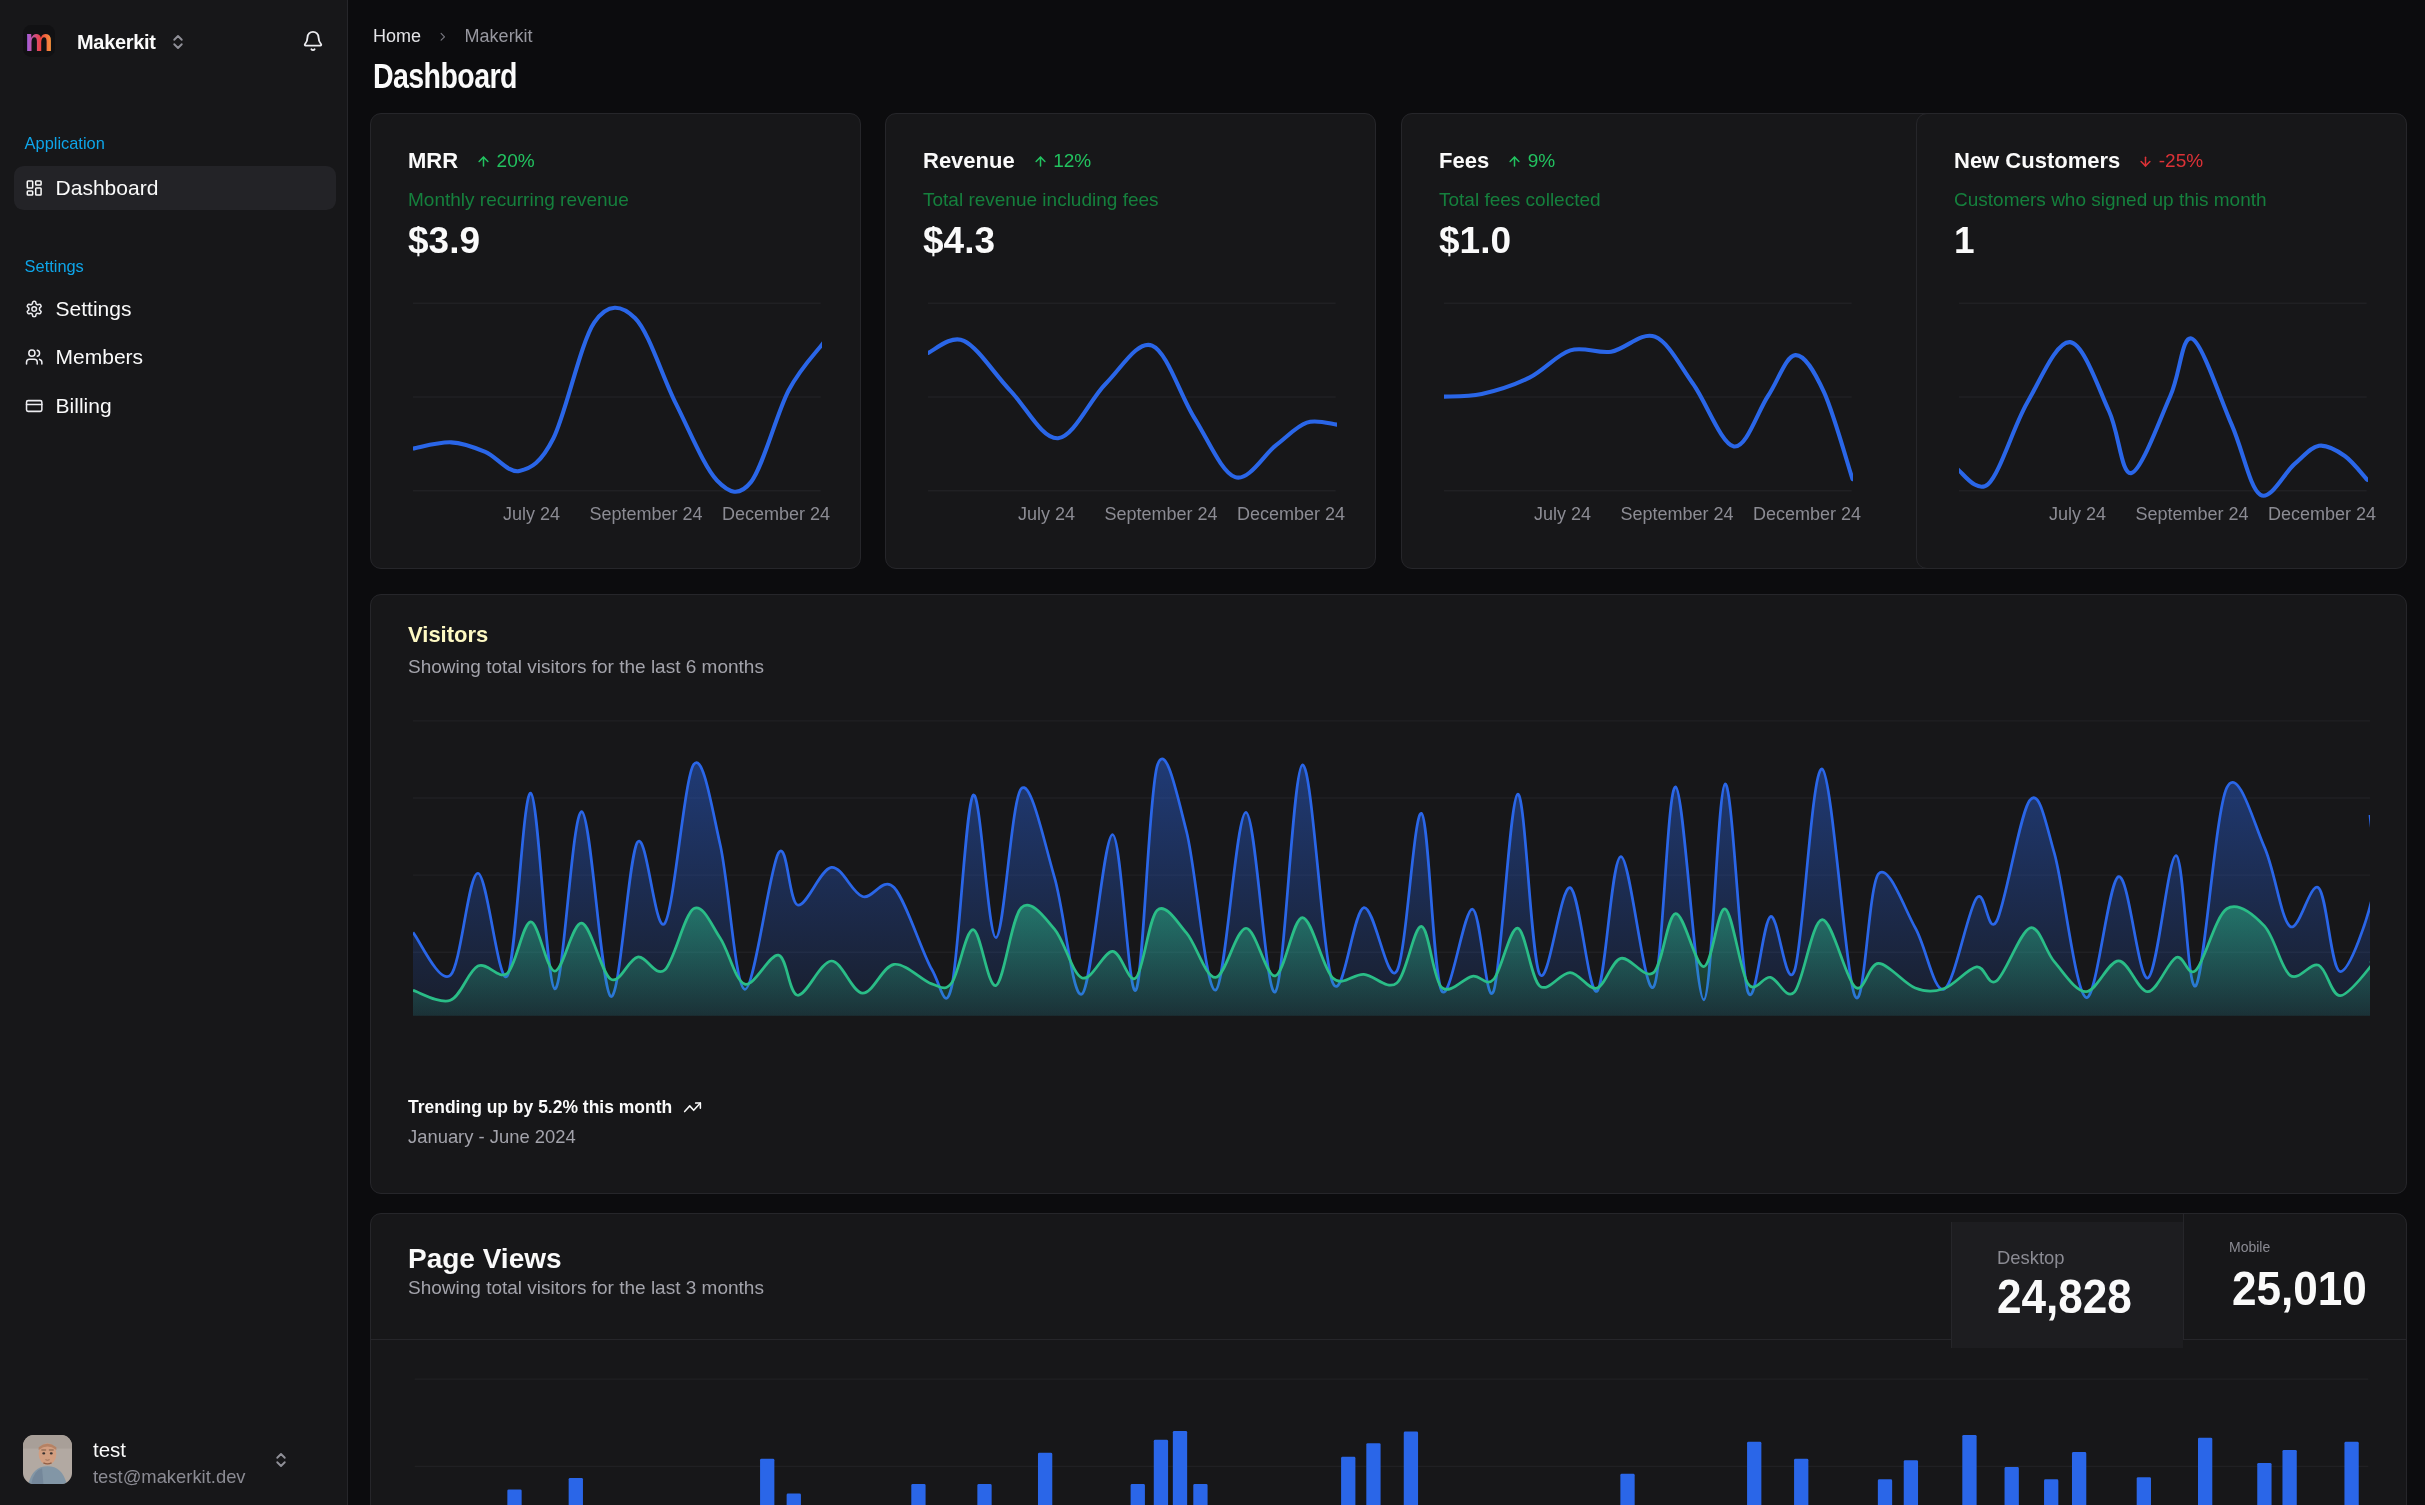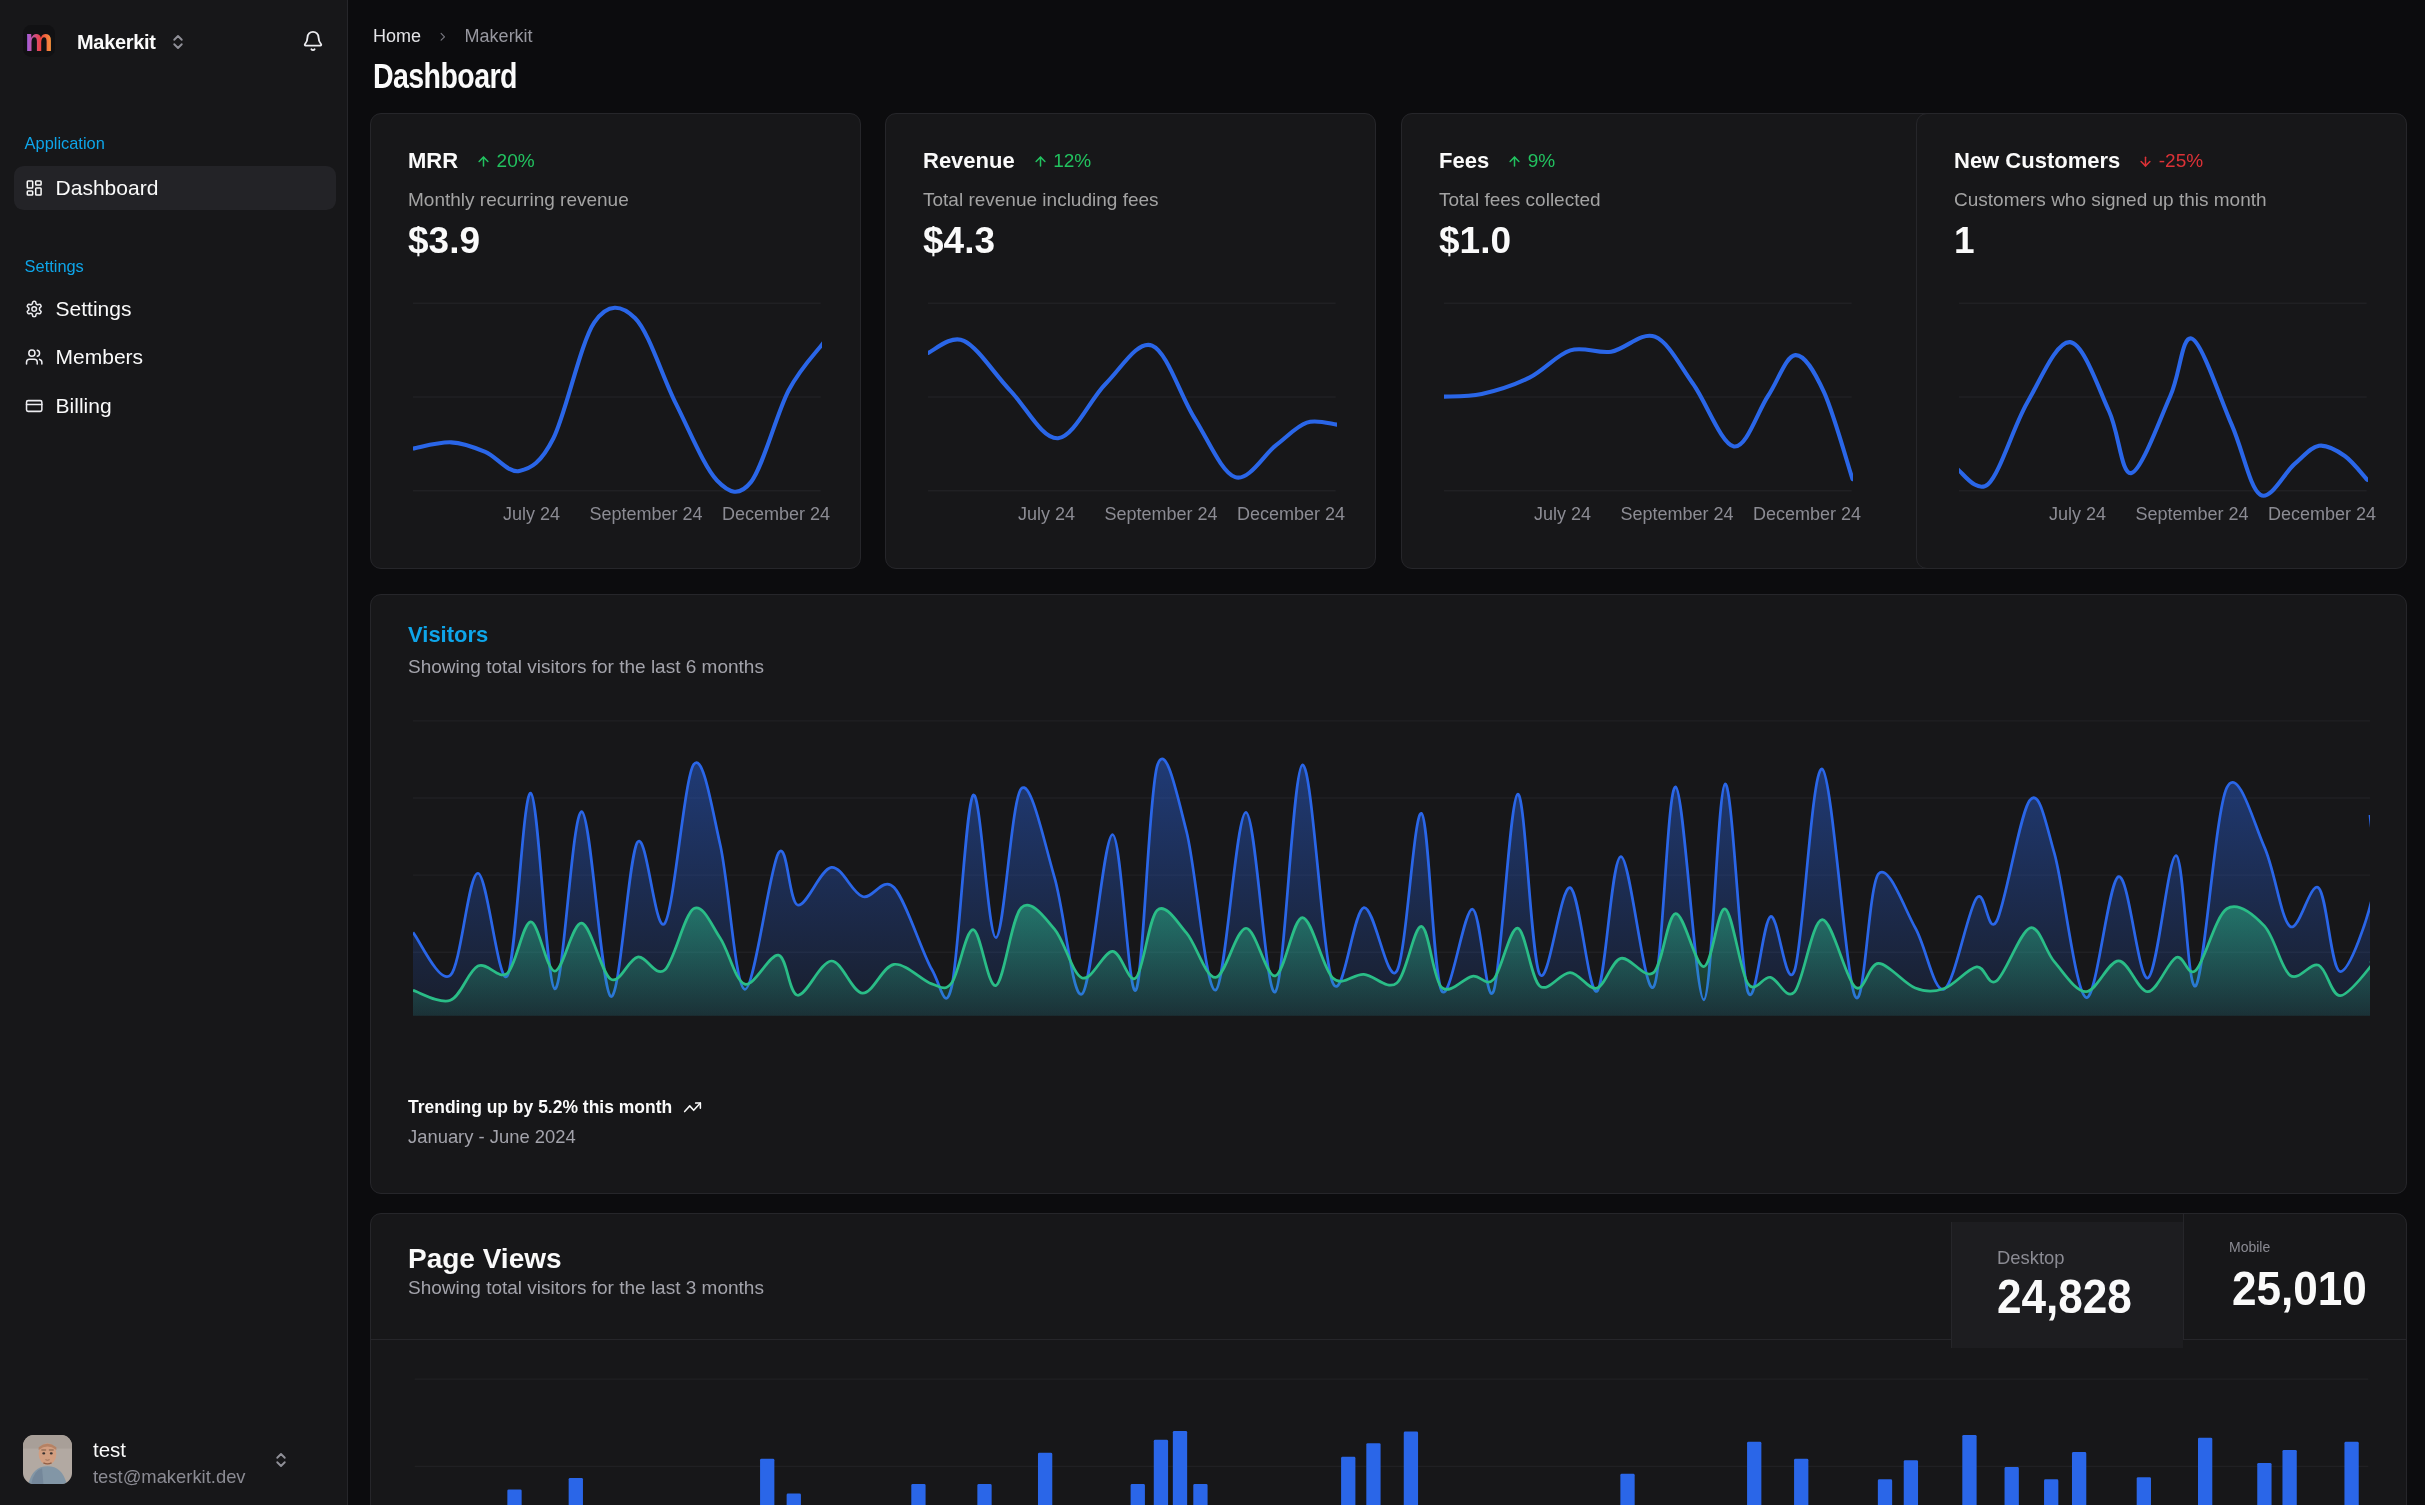--- a/index.html
+++ b/index.html
@@ -9,21 +9,21 @@
 .logo { position:absolute; left:22.5px; top:24.6px; width:32px; height:32px; border-radius:8.2px; background:#111113; }
 .brand { position:absolute; left:77px; top:30px; font-size:21px; font-weight:700; color:#fafafa; letter-spacing:-0.3px; transform:scaleX(0.95); transform-origin:left center; }
 .navlabel { position:absolute; left:24.6px; font-size:16.4px; color:#0ea5e9; }
 .navitem { position:absolute; left:13.6px; width:322px; height:44px; border-radius:9.6px; }
 .navitem .nicon { position:absolute; left:11px; top:50%; transform:translateY(-50%); display:flex; }
 .navitem .ntext { position:absolute; left:42px; top:50%; transform:translateY(-50%); font-size:21px; color:#fafafa; font-weight:400; }
 .card { position:absolute; background:#171719; border:1.4px solid #26262a; border-radius:11px; }
 .crow { position:absolute; display:flex; align-items:center; gap:18px; }
 .ctitle { font-size:22px; font-weight:700; color:#fafafa; }
 .cpct { display:flex; align-items:center; gap:5.5px; font-size:19px; }
-.csub { position:absolute; font-size:19px; color:#a3a3a3; }
+.csub { position:absolute; font-size:19px; color:#15803d; }
 .cval { position:absolute; font-size:37px; font-weight:700; color:#fafafa; }
 .cchart { position:absolute; }
 .clab { position:absolute; font-size:18px; color:#8b8b93; text-align:center; }
 </style></head>
 <body>
 <div id="root">
 
 <aside>
   <div class="logo">
     <svg width="32" height="32" viewBox="0 0 47 47">
@@ -210,21 +210,21 @@
     <line x1="0" y1="149.5" x2="598" y2="149.5" stroke="#202023" stroke-width="2"></line>
     <line x1="0" y1="287" x2="598" y2="287" stroke="#202023" stroke-width="2"></line>
     <path d="M-4.0,254.0 C3.8,257.8 25.7,293.0 43.0,277.0 C60.3,261.0 80.0,192.7 100.0,158.0 C120.0,123.3 143.0,67.0 163.0,69.0 C183.0,71.0 205.0,138.0 220.0,170.0 C235.0,202.0 238.0,264.7 253.0,261.0 C268.0,257.3 295.2,180.8 310.0,148.0 C324.8,115.2 327.0,57.0 342.0,64.0 C357.0,71.0 383.3,151.8 400.0,190.0 C416.7,228.2 426.7,283.3 442.0,293.0 C457.3,302.7 477.7,260.0 492.0,248.0 C506.3,236.0 515.7,223.0 528.0,221.0 C540.3,219.0 554.2,227.7 566.0,236.0 C577.8,244.3 593.5,265.2 599.0,271.0" fill="none" stroke="#2a66e8" stroke-width="6" stroke-linecap="round"></path>
   </svg>
   <div class="clab" style="left:99px;top:390px;width:123px;">July 24</div>
   <div class="clab" style="left:193px;top:390px;width:164px;">September 24</div>
   <div class="clab" style="left:323px;top:390px;width:164px;">December 24</div>
 </div>
 
 <div class="card" style="left:370px;top:594px;width:2037px;height:600px;">
-  <div class="abs" style="left:37px;top:27px;font-size:22px;font-weight:700;color:#0ea5e9;">Visitors</div>
+  <div class="abs" style="left:37px;top:27px;font-size:22px;font-weight:700;color:#fef9c3;">Visitors</div>
   <div class="abs" style="left:37px;top:61px;font-size:19px;color:#a3a3ab;">Showing total visitors for the last 6 months</div>
   <svg class="abs" style="left:42px;top:108px;" width="1957" height="321" viewBox="0 0 2868 470">
     <defs>
       <linearGradient id="gb" x1="0" y1="0" x2="0" y2="1">
         <stop offset="0" stop-color="#2a66e8" stop-opacity="0.45"></stop>
         <stop offset="1" stop-color="#2a66e8" stop-opacity="0.09"></stop>
       </linearGradient>
       <linearGradient id="gg" x1="0" y1="0" x2="0" y2="1">
         <stop offset="0" stop-color="#2abd87" stop-opacity="0.50"></stop>
         <stop offset="1" stop-color="#2abd87" stop-opacity="0.12"></stop>

